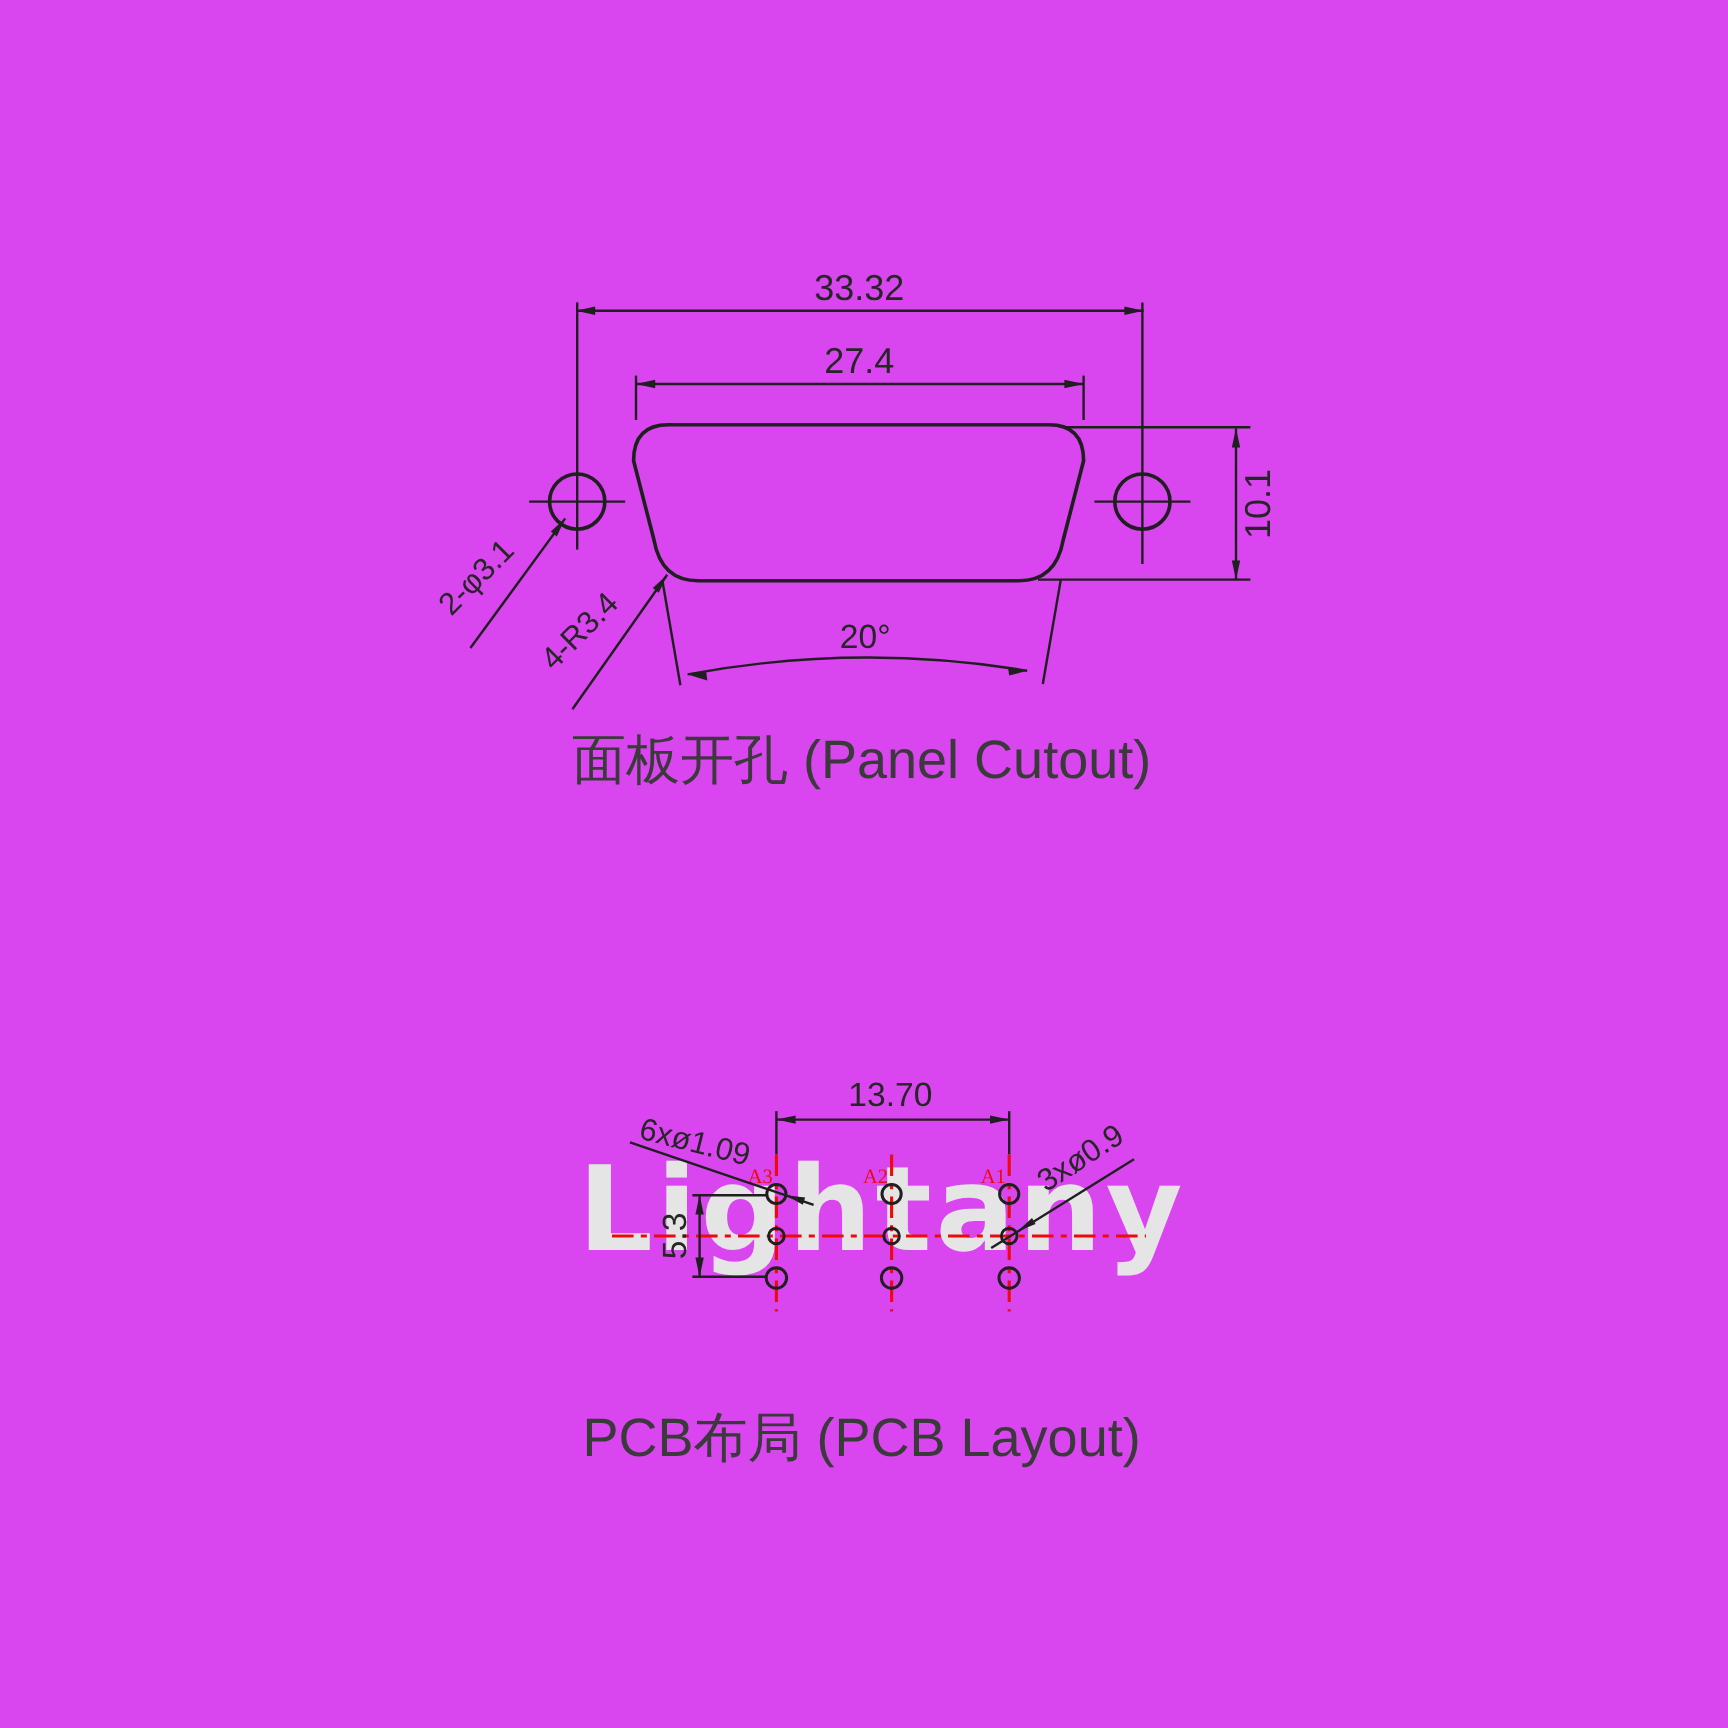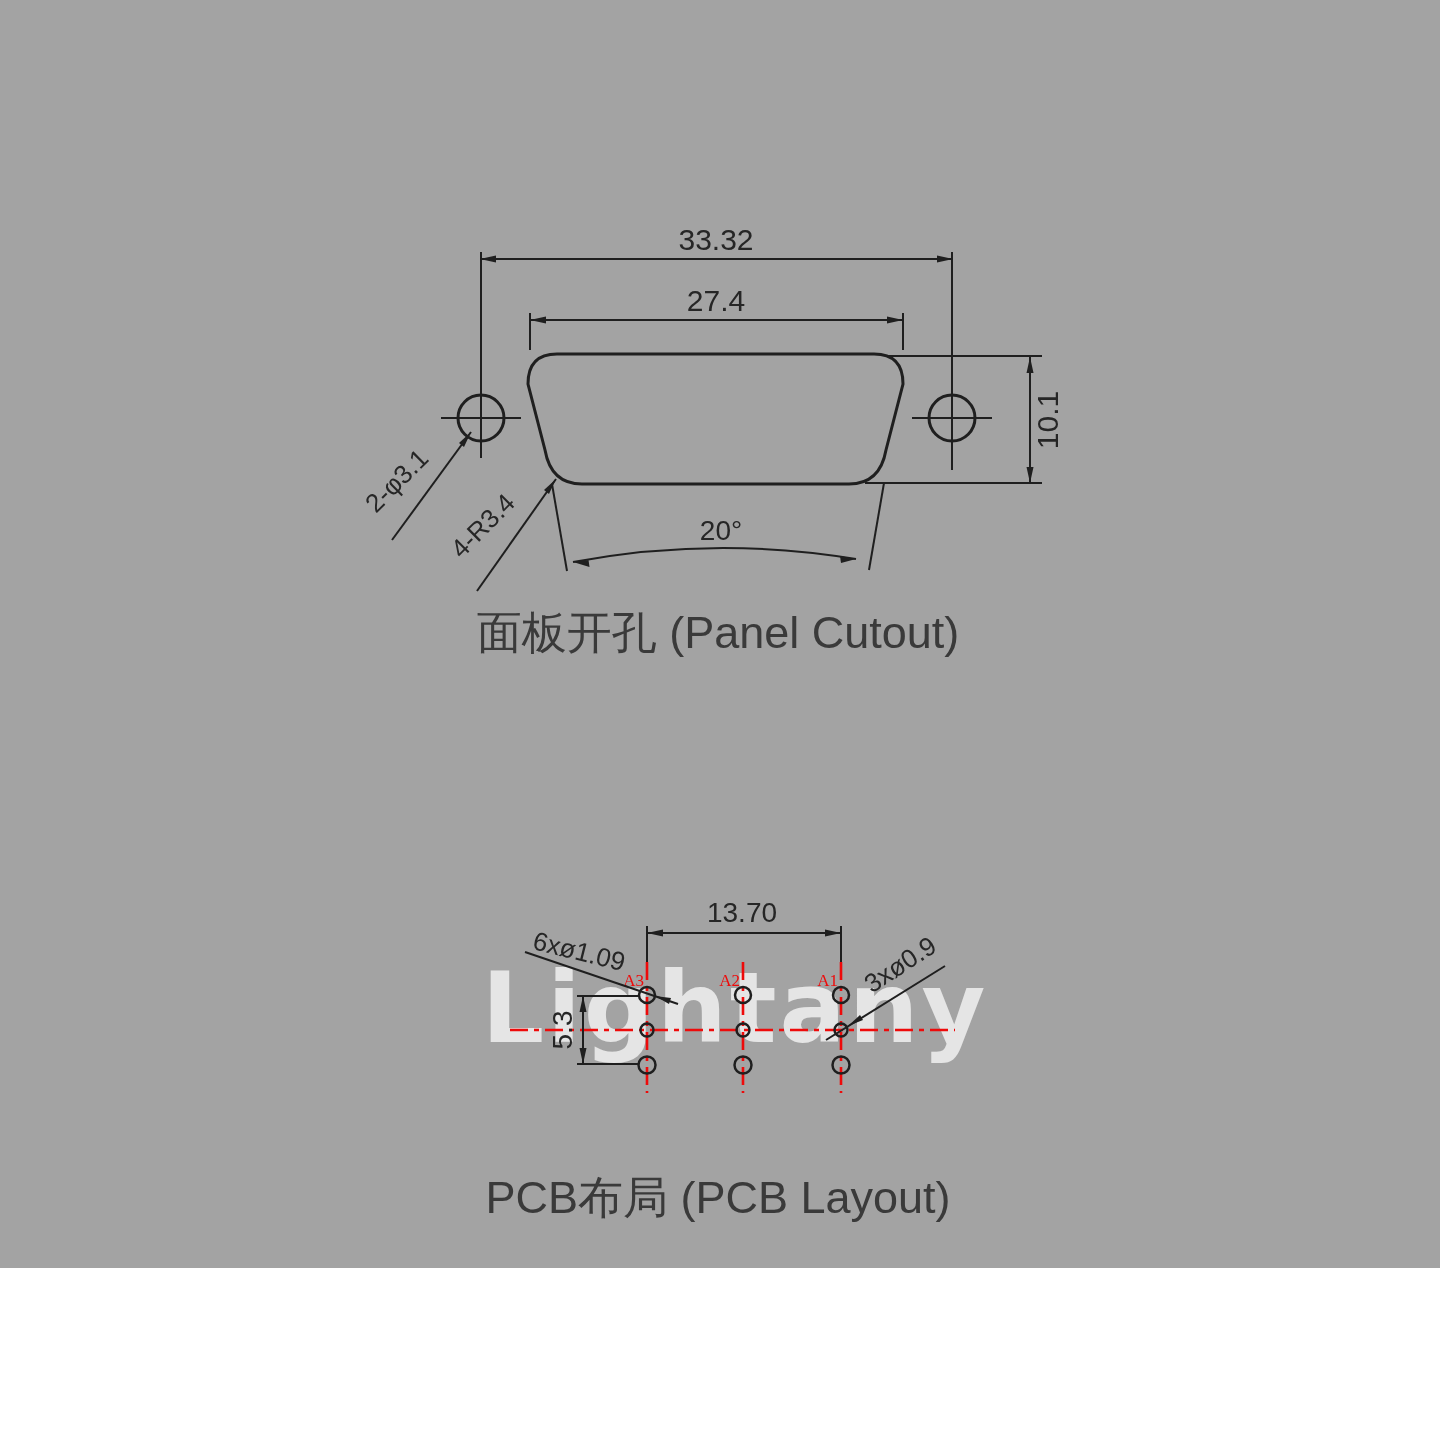--- a/index.html
+++ b/index.html
@@ -1,16 +1,16 @@
 <!DOCTYPE html>
 <html><head>
 <meta charset="utf-8">
 <style>
   html,body{margin:0;padding:0;background:#ffffff;}
-  .canvas-wrap{position:relative;width:1440px;height:1268px;background:#a3a3a3;overflow:hidden;
+  .canvas-wrap{position:relative;width:1440px;height:1440px;background:#d946ef;overflow:hidden;
     font-family:"Liberation Sans",sans-serif;}
   svg{position:absolute;left:0;top:0;}
   text{fill:#262626;}
   .dimtxt{font-family:"Liberation Sans",sans-serif;font-size:30px;fill:#262626;}
   .dimtxt-sm{font-family:"Liberation Sans",sans-serif;font-size:28px;fill:#262626;}
   .leadertxt{font-family:"Liberation Sans",sans-serif;font-size:26px;fill:#262626;}
   .pinlbl{font-family:"Liberation Serif",serif;font-size:17px;fill:#ee0a0a;}
   .titletxt{font-family:"Liberation Sans","DejaVu Sans",sans-serif;font-size:45px;fill:#3a3a3a;}
   .watermark{font-family:"DejaVu Sans",sans-serif;font-size:98px;font-weight:bold;fill:#e5e5e5;letter-spacing:3px;}
   .blk{stroke:#1f1f1f;fill:none;}

